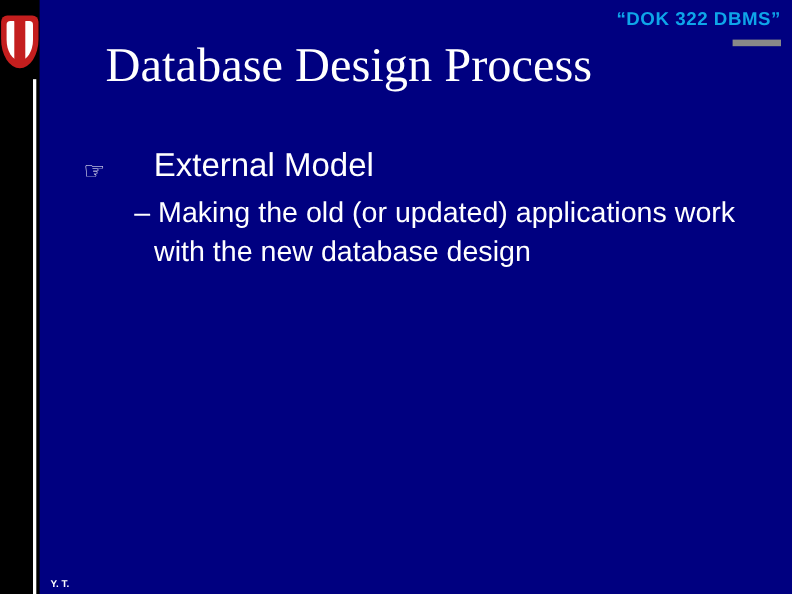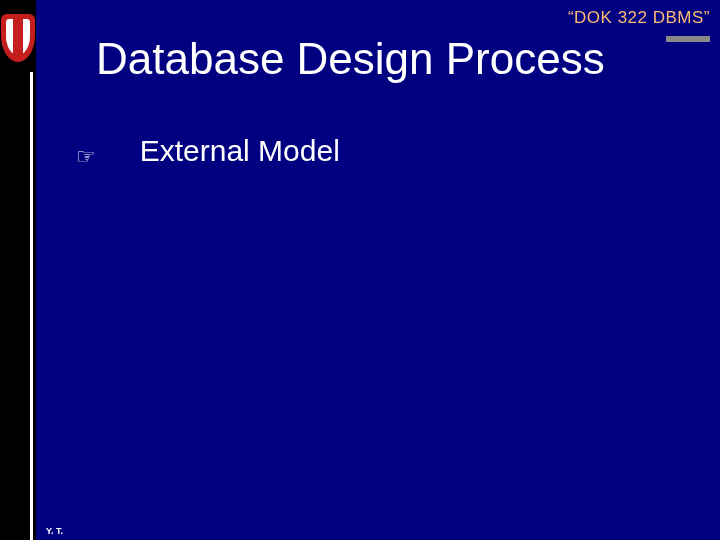--- a/index.html
+++ b/index.html
@@ -57,37 +57,37 @@
     top: 72px;
     width: 3px;
     height: 468px;
     background: #ffffff;
   }
   .course-label {
     position: absolute;
     top: 8px;
     right: 10px;
     font-size: 17px;
-    font-weight: normal;
-    color: #fdba74;
+    font-weight: bold;
+    color: #0ea5e9;
     letter-spacing: 0.5px;
   }
   .corner-underline {
     position: absolute;
     top: 36px;
     right: 10px;
     width: 44px;
     height: 6px;
     background: #888888;
   }
   .title {
     position: absolute;
     top: 34px;
     left: 60px;
-    font-family: Liberation Sans, sans-serif;
+    font-family: Liberation Serif, serif;
     font-size: 44px;
     font-weight: normal;
     color: #ffffff;
     white-space: nowrap;
   }
   .content {
     position: absolute;
     top: 134px;
     left: 40px;
     right: 20px;
@@ -146,18 +146,19 @@
   <div class="corner-underline"></div>
 
   <div class="title">Database Design Process</div>
 
   <div class="content">
     <div class="bullet-row">
       <span class="bullet-icon">☞</span>
       <span class="bullet-text">External Model</span>
     </div>
     <div class="sub-list">
+      <div class="sub-item">– Making the old (or updated) applications work with the new database design</div>
     </div>
   </div>
 
 </div>
 
 <div class="footer">Y. T.</div>
 
 </body></html>

